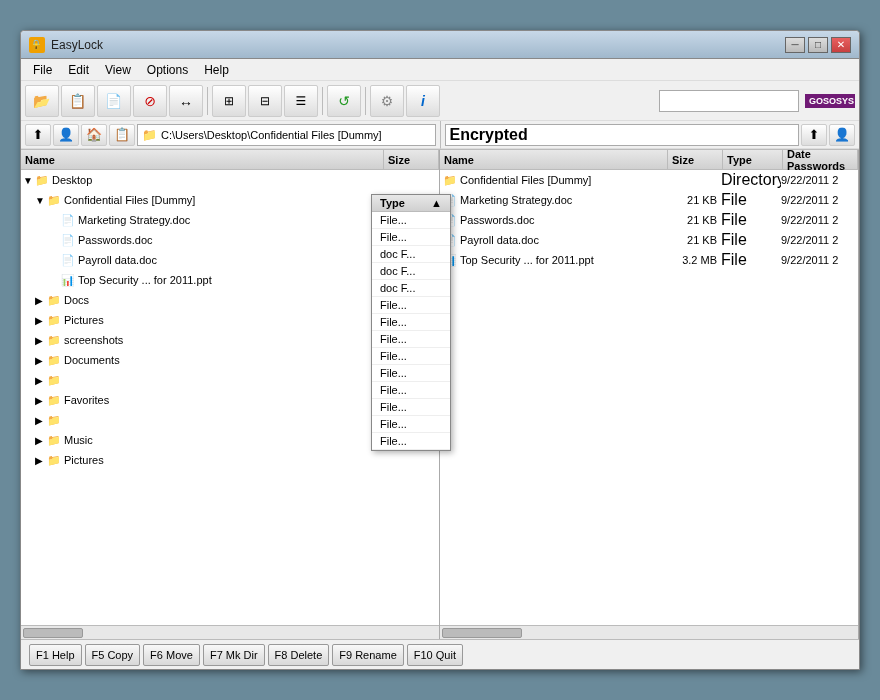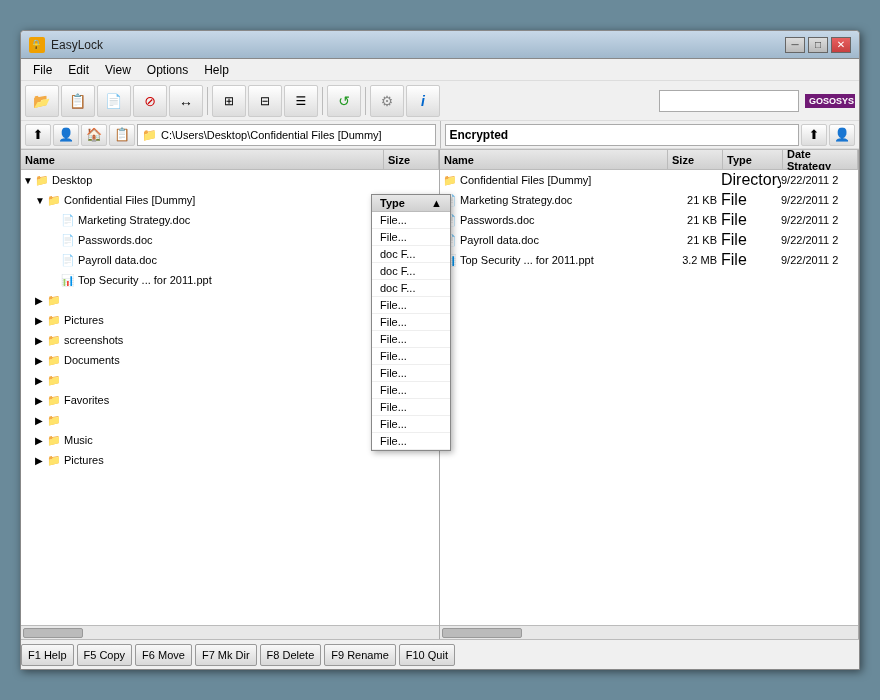--- a/index.html
+++ b/index.html
@@ -263,21 +263,21 @@
       background: #e8e8e8;
       border-top: 1px solid #bbb;
       display: flex;
       align-items: center;
     }
     .status-bar {
       background: #f0f0f0;
       height: 30px;
       display: flex;
       align-items: center;
-      padding: 0 0;
+      padding: 0 8px;
       border-top: 1px solid #bbb;
       gap: 3px;
     }
     .fn-btn {
       height: 22px;
       border: 1px solid #999;
       background: linear-gradient(to bottom, #f8f8f8, #d8d8d8);
       font-size: 11px;
       cursor: pointer;
       padding: 0 6px;
@@ -367,21 +367,21 @@
       <div class="nav-btn">🏠</div>
       <div class="nav-btn">📋</div>
       <div class="path-box">
         <span style="font-size:12px; margin-right:4px;">📁</span>
         <span style="font-size:11px;">C:\Users\Desktop\Confidential Files [Dummy]</span>
       </div>
     </div>
 
     <div class="nav-bar" style="flex:1;">
       <div class="path-box" style="font-weight:bold;">
-        <span style="font-size:12px;">Encrypted</span>
+        <span style="font-size:16px;">Encrypted</span>
       </div>
       <div class="nav-btn">⬆</div>
       <div class="nav-btn">👤</div>
     </div>
   </div>
 
   <div class="panels" style="position:relative;">
 
     <div class="panel">
 
@@ -434,20 +434,21 @@
         <div class="file-row indent-2">
           <div class="expand-arrow"> </div>
           <div class="file-icon ppt-icon">📊</div>
           <div class="file-name">Top Security ... for 2011.ppt</div>
           <div class="file-size">3.2 MB</div>
         </div>
 
         <div class="file-row indent-1">
           <div class="expand-arrow">▶</div>
           <div class="file-icon folder-icon">📁</div>
+          <div class="file-name">Docs</div>
           <div class="file-size"></div>
         </div>
 
         <div class="file-row indent-1">
           <div class="expand-arrow">▶</div>
           <div class="file-icon folder-icon">📁</div>
           <div class="file-name">Pictures</div>
           <div class="file-size"></div>
         </div>
 
@@ -511,21 +512,21 @@
         <div class="col-header col-name">
           <span>Name</span>
         </div>
         <div class="col-header col-size">
           <span>Size</span>
         </div>
         <div class="col-header col-type">
           <span>Type</span>
         </div>
         <div class="col-header col-date">
-          <span>Date Strategy</span>
+          <span>Date Passwords</span>
         </div>
       </div>
 
       <div class="file-list">
 
         <div class="file-row">
           <div class="file-icon folder-icon">📁</div>
           <div class="file-name">Confidential Files [Dummy]</div>
           <div class="file-size"></div>
           <div class="file-type">Directory</div>

